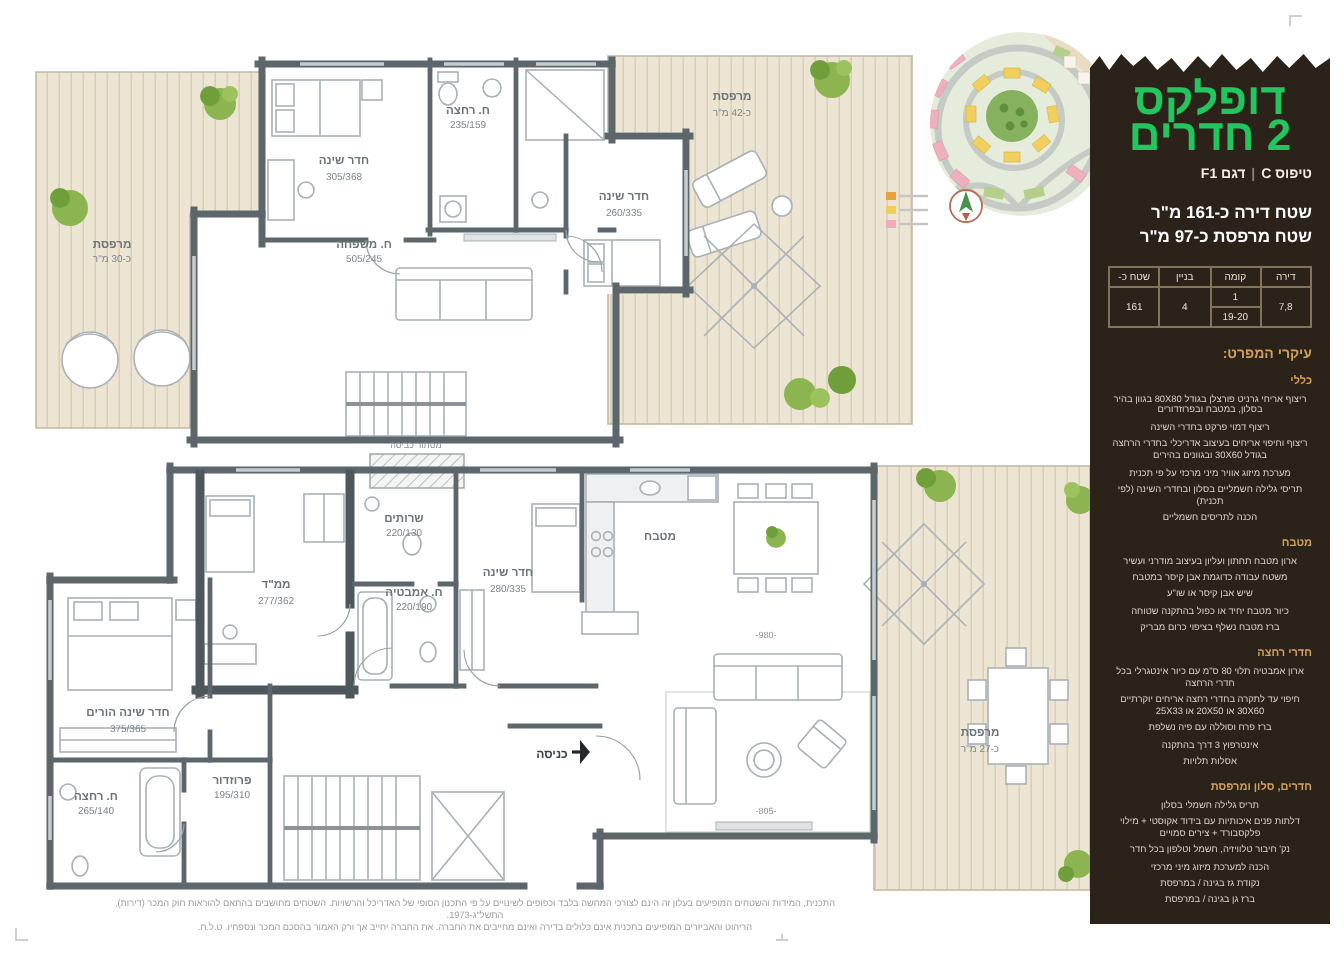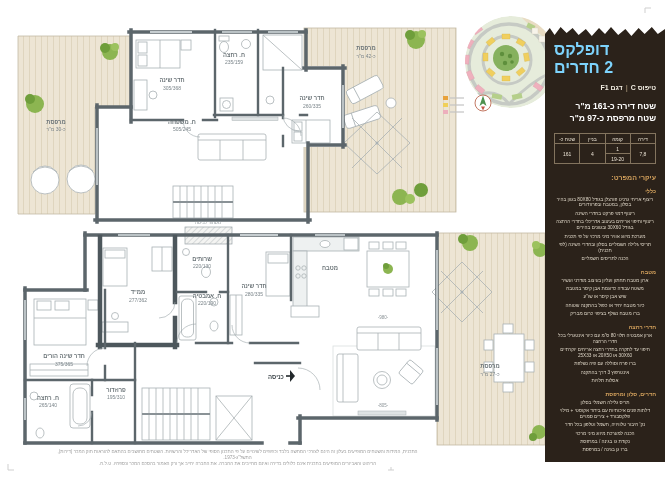--- a/index.html
+++ b/index.html
@@ -6,21 +6,21 @@
   .page{position:relative;width:672px;height:480px;background:#ffffff;overflow:hidden;
         font-family:"Liberation Sans","DejaVu Sans",sans-serif;margin:0 auto;}
   svg.blueprint{position:absolute;left:0;top:0;z-index:1;}
 
   
   .sidebar{position:absolute;left:545px;top:25px;width:120px;height:437px;background:#2b221a;
            color:#f1ece1;direction:rtl;padding:16px 9px 8px;box-sizing:border-box;z-index:3;
            clip-path:polygon(0 9px,4% 3px,8% 10px,13% 2px,18% 8px,23% 3px,28% 10px,34% 4px,39% 11px,
              45% 3px,50% 9px,55% 2px,61% 10px,67% 4px,72% 11px,78% 3px,83% 9px,89% 2px,94% 9px,
              100% 4px,100% 100%,0 100%);}
-  .sb-title{font-size:16px;font-weight:bold;line-height:18px;text-align:left;color:#7dd3fc;}
+  .sb-title{font-size:22px;font-weight:bold;line-height:18px;text-align:center;color:#22c55e;}
   .sb-type{margin-top:7px;font-size:7px;font-weight:bold;text-align:right;color:#f1ece1;}
   .sb-type .sep{margin:0 3px;color:#93836c;}
   .sb-area{margin-top:9px;font-size:8.5px;font-weight:bold;line-height:12px;text-align:right;color:#ffffff;}
   table.sb-table{margin-top:9px;width:100%;border-collapse:collapse;table-layout:fixed;}
   .sb-table th,.sb-table td{border:0.5px solid #83745e;font-size:5px;color:#e9e1d3;
            text-align:center;padding:1.5px 0;font-weight:normal;}
   .sb-table td.split{padding:0;}
   .split-top{border-bottom:0.5px solid #83745e;padding:1.5px 0;}
   .split-bot{padding:1.5px 0;}
   .sb-spec-head{margin-top:10px;font-size:7px;font-weight:bold;color:#d2a05c;text-align:right;}

